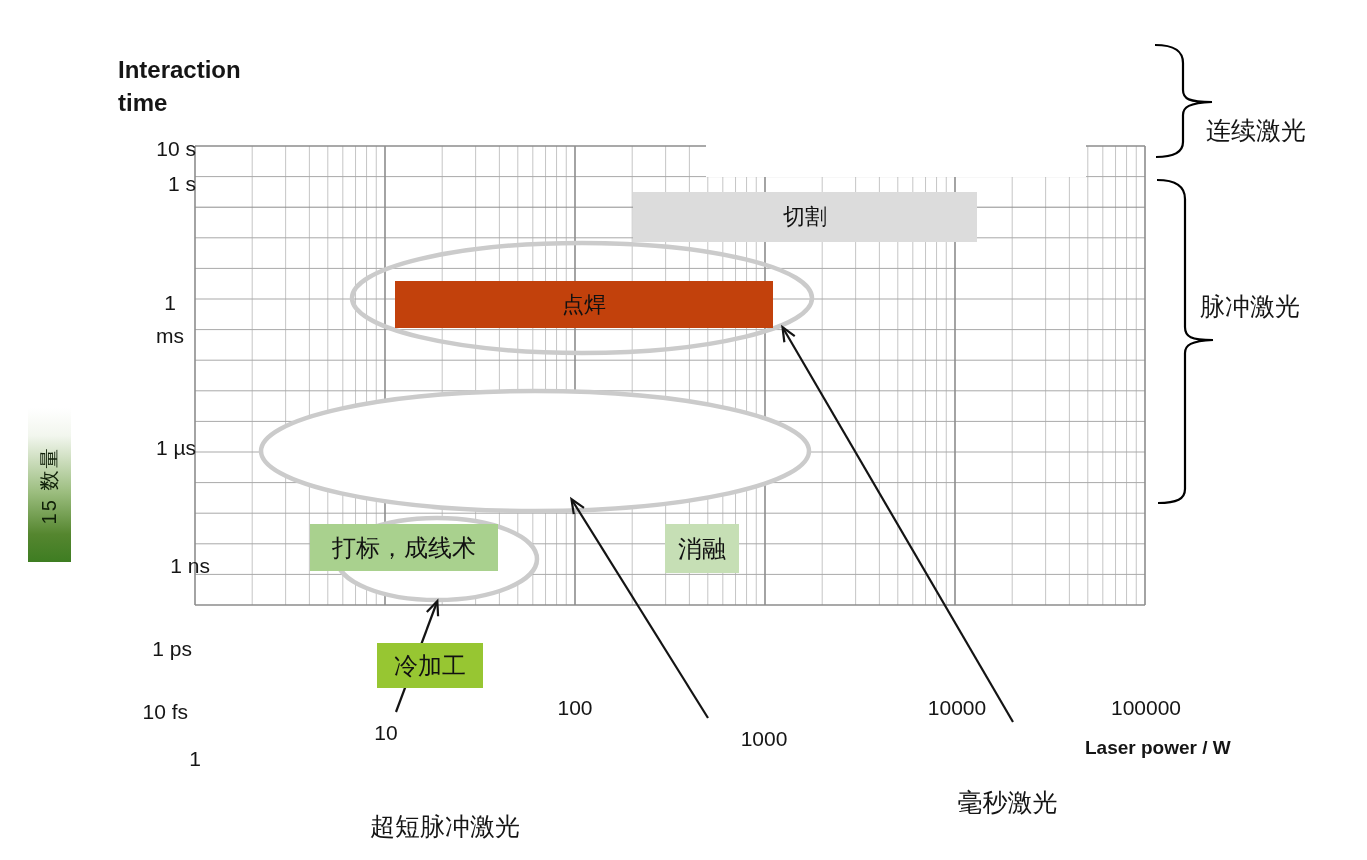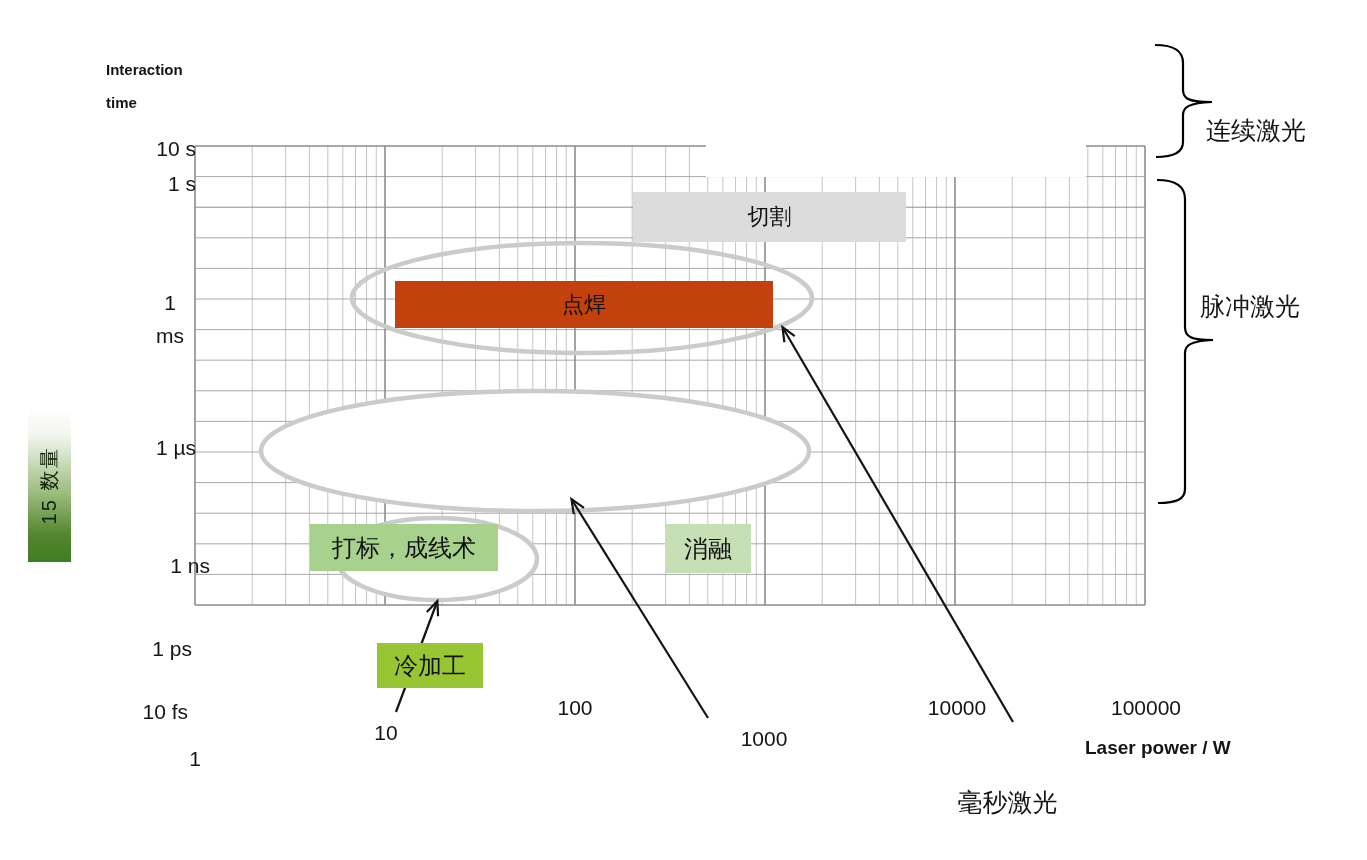--- a/index.html
+++ b/index.html
@@ -2,21 +2,21 @@
 <html><head>
 <meta charset="utf-8">
 <style>
   html,body{margin:0;padding:0;background:#fff;}
   .canvas{
     position:relative;width:1367px;height:860px;background:#fff;overflow:hidden;
     font-family:"Liberation Sans", sans-serif;color:#151515;
   }
   .canvas svg{position:absolute;left:0;top:0;}
   .abs{position:absolute;}
-  .axis-title-y{left:106px;top:53px;font-size:15px;font-weight:bold;line-height:33px;}
+  .axis-title-y{left:118px;top:53px;font-size:24px;font-weight:bold;line-height:33px;}
   .ytick{position:absolute;width:70px;text-align:right;font-size:21px;white-space:pre-line;}
   .yt-10s{left:126px;top:137px;}
   .yt-1s{left:126px;top:172px;}
   .yt-1ms{left:150px;top:286px;width:40px;text-align:center;line-height:33px;}
   .yt-1us{left:126px;top:436px;}
   .yt-1ns{left:140px;top:554px;}
   .yt-1ps{left:122px;top:637px;}
   .yt-10fs{left:118px;top:700px;}
   .xtick{position:absolute;width:140px;text-align:center;font-size:21px;}
   .xt-1{left:125px;top:747px;}
@@ -24,24 +24,24 @@
   .xt-100{left:505px;top:696px;}
   .xt-1000{left:694px;top:727px;}
   .xt-10000{left:887px;top:696px;}
   .xt-100000{left:1076px;top:696px;}
   .axis-title-x{left:1085px;top:737px;font-size:19px;font-weight:bold;}
   .region{
     position:absolute;display:flex;align-items:center;justify-content:center;
     font-size:22px;color:#111;
   }
   .r-welding{left:708px;top:44px;width:378px;height:48px;background:#FCD660;}
-  .r-cutting{left:633px;top:192px;width:273px;height:50px;background:#DCDCDC;}
+  .r-cutting{left:633px;top:192px;width:344px;height:50px;background:#DCDCDC;}
   .r-spot{left:395px;top:281px;width:378px;height:47px;background:#c2410c;}
   .r-marking{left:310px;top:524px;width:188px;height:47px;background:#A9D18E;font-size:24px;}
-  .r-ablation{left:665px;top:524px;width:86px;height:49px;background:#C6DFB5;font-size:24px;}
+  .r-ablation{left:665px;top:524px;width:74px;height:49px;background:#C6DFB5;font-size:24px;}
   .r-cold{left:377px;top:643px;width:106px;height:45px;background:#97C632;font-size:24px;}
   .bracket-label{position:absolute;font-size:25px;}
   .bl-cw{left:1206px;top:114px;}
   .bl-pulsed{left:1200px;top:290px;}
   .bottom-label{position:absolute;font-size:25px;text-align:center;}
   .btm-ultrashort{left:345px;top:810px;width:200px;}
   .btm-nano{left:610px;top:820px;width:185px;}
   .btm-milli{left:915px;top:786px;width:185px;}
   .page-tab{
     position:absolute;left:28px;top:408px;width:43px;height:154px;
@@ -170,19 +170,20 @@
 
   <div class="region r-cutting">切割</div>
   <div class="region r-spot">点焊</div>
   <div class="region r-marking">打标，成线术</div>
   <div class="region r-ablation">消融</div>
   <div class="region r-cold">冷加工</div>
 
   <div class="bracket-label bl-cw">连续激光</div>
   <div class="bracket-label bl-pulsed">脉冲激光</div>
 
+  <div class="bottom-label btm-ultrashort">超短脉冲激光</div>
   <div class="bottom-label btm-milli">毫秒激光</div>
 
   <div class="page-tab">
     <span>15 数量</span>
   </div>
 
 </div>
 
 </body></html>

